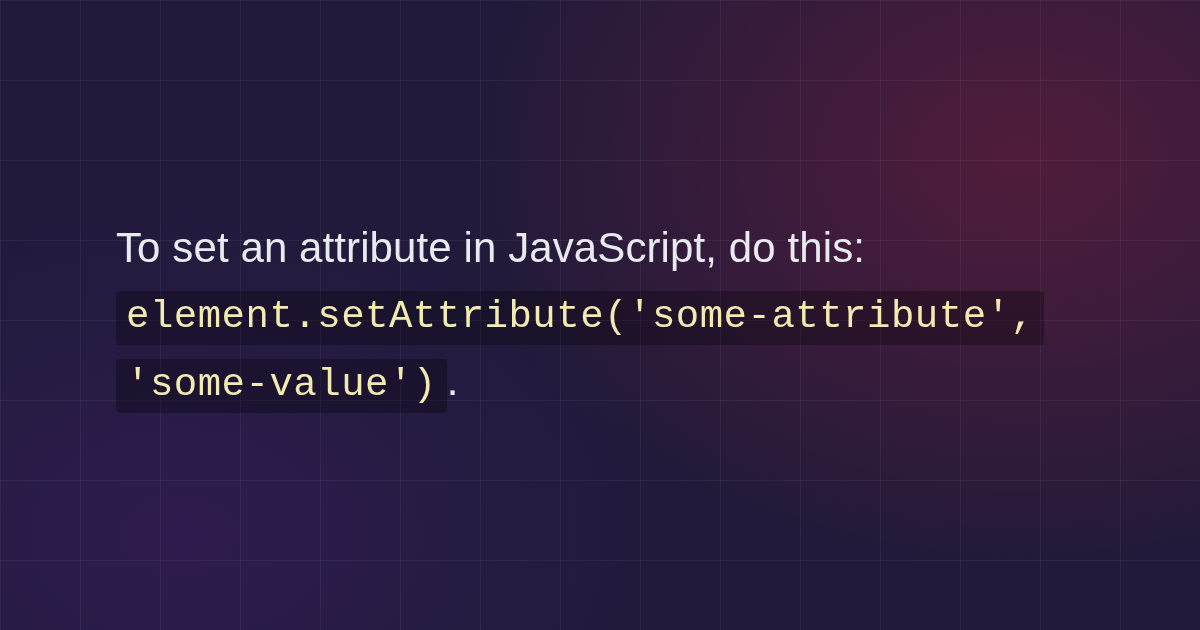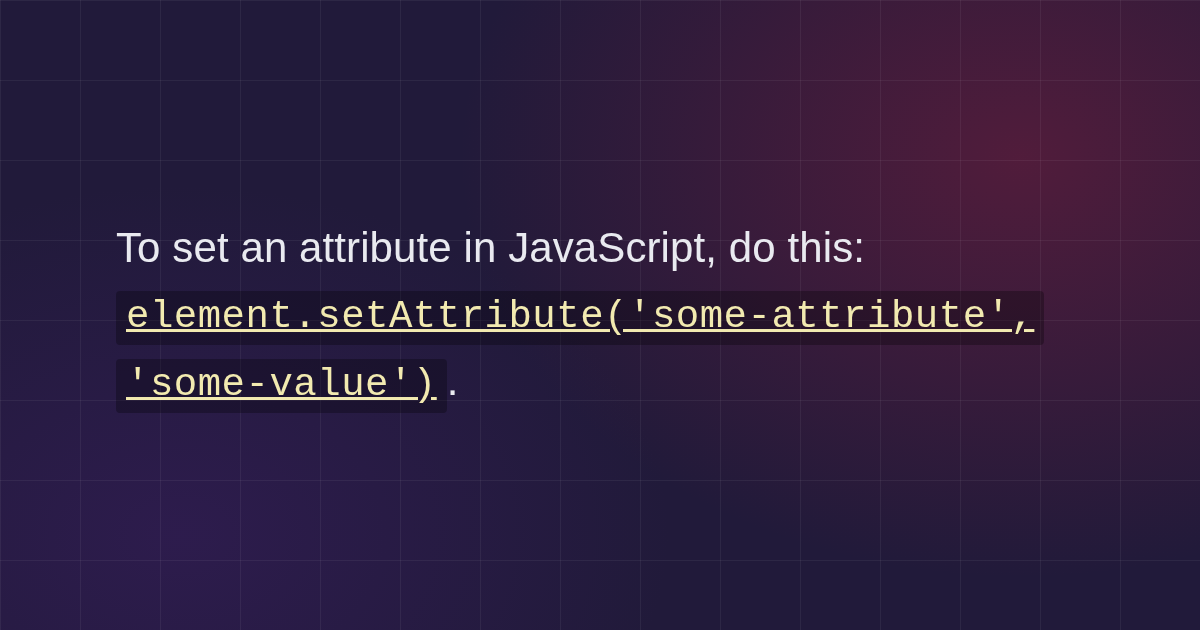--- a/index.html
+++ b/index.html
@@ -38,21 +38,20 @@
   code.inline {
     font-family: "SFMono-Regular", Consolas, "Liberation Mono", Menlo, monospace;
     font-size: 39px;
     color: #f2eab0;
     background: rgba(0,0,0,0.28);
     padding: 4px 10px 6px 10px;
     border-radius: 4px;
     box-decoration-break: clone;
     -webkit-box-decoration-break: clone;
     letter-spacing: 0.5px;
-    text-decoration: underline;
   }
   .period { color: #e9eaf0; }
 </style>
 </head>
 <body>
 
 <div class="grid"></div>
 
 <div class="content">
   <p class="line">

